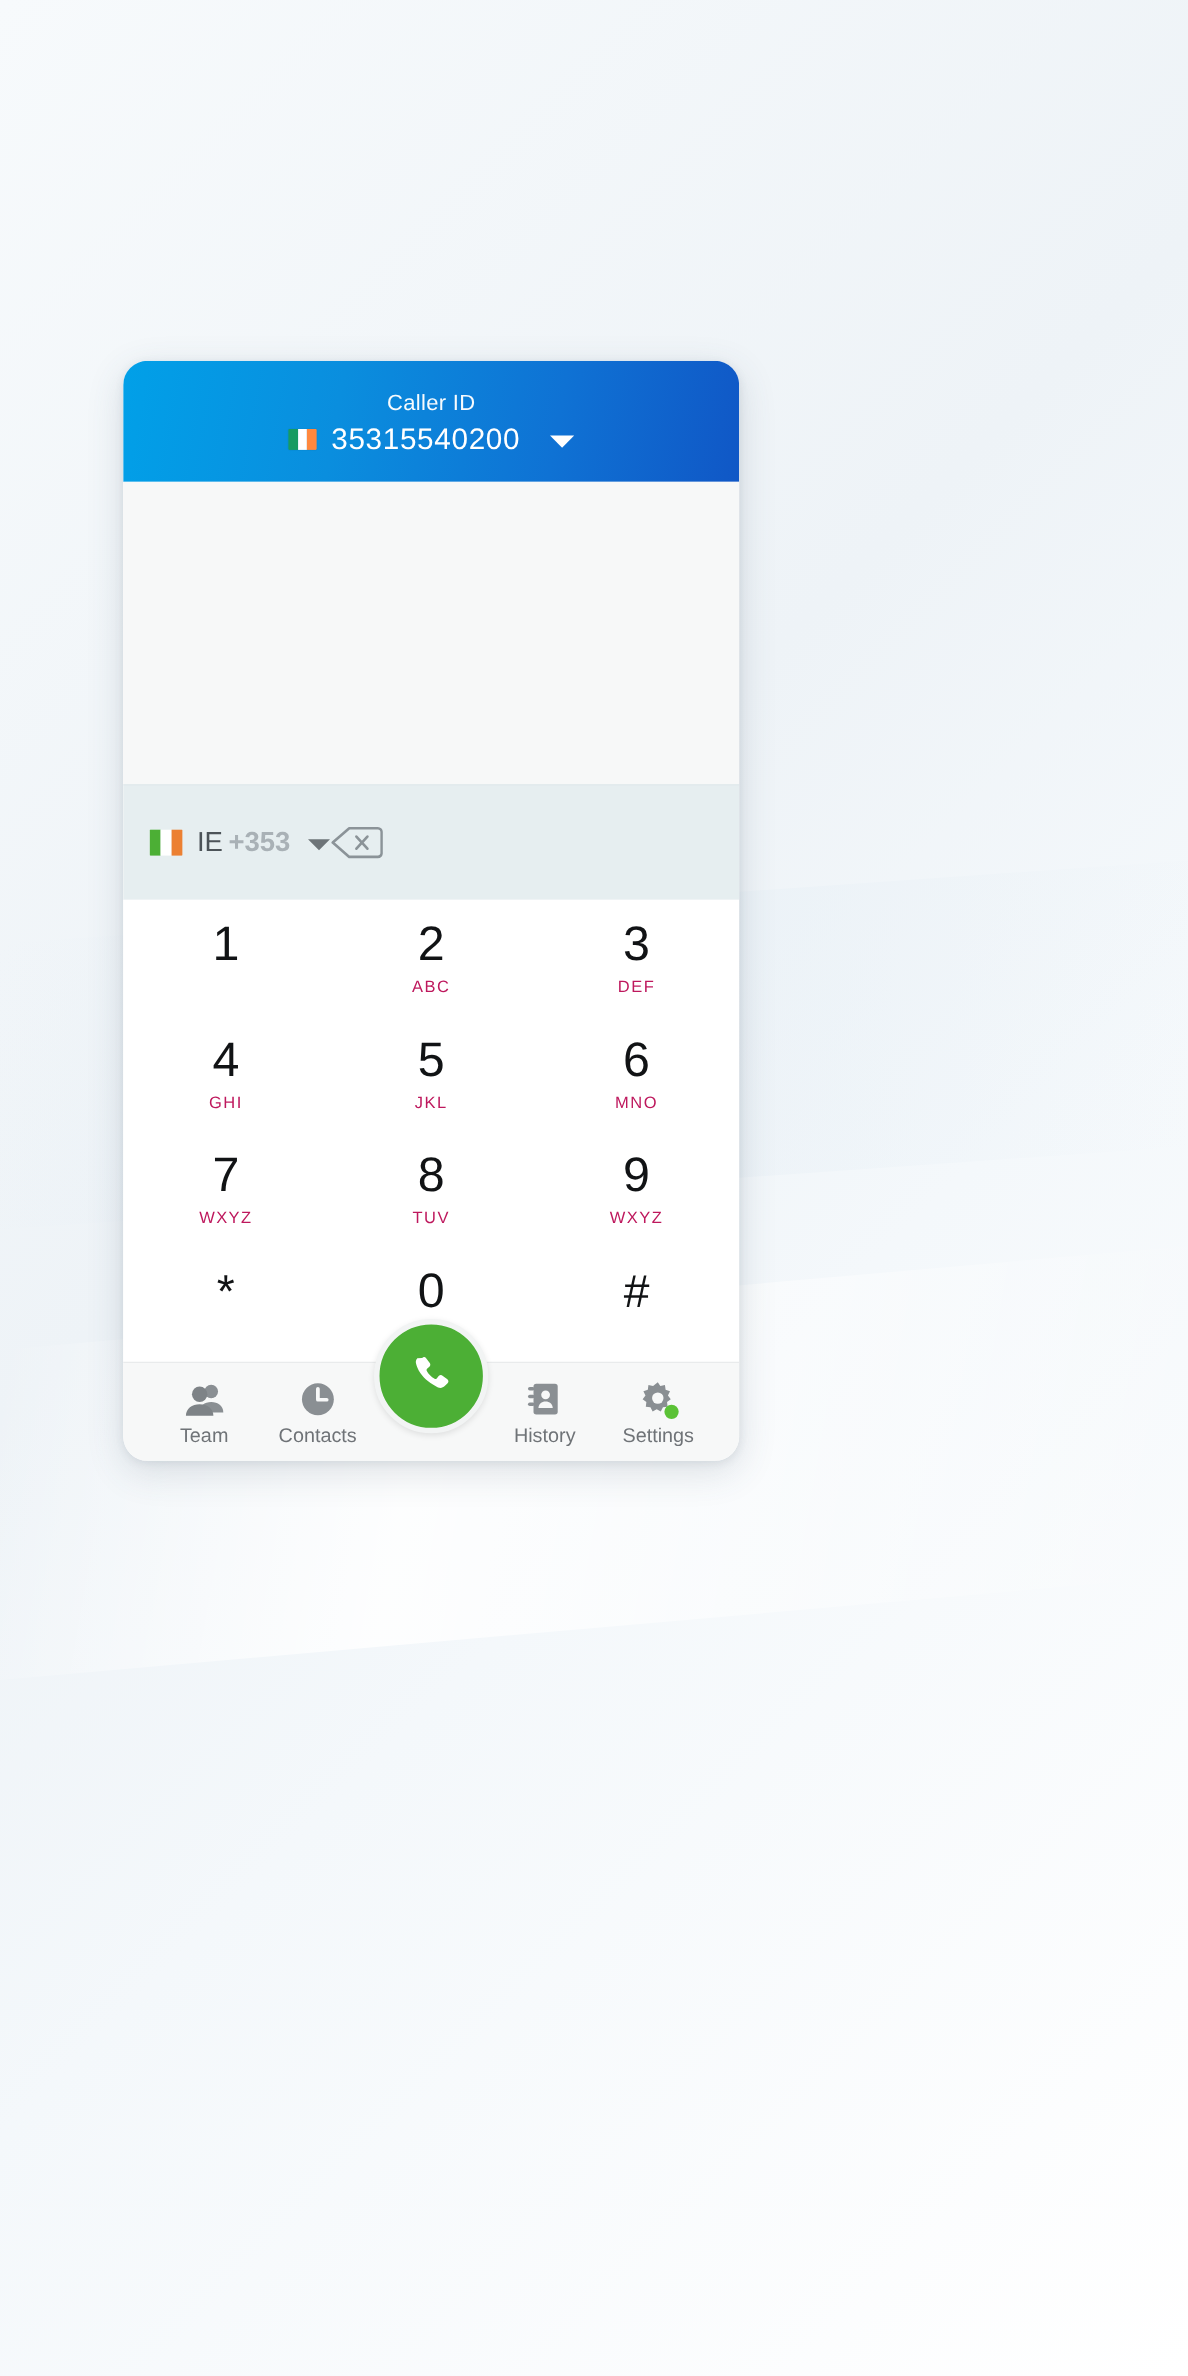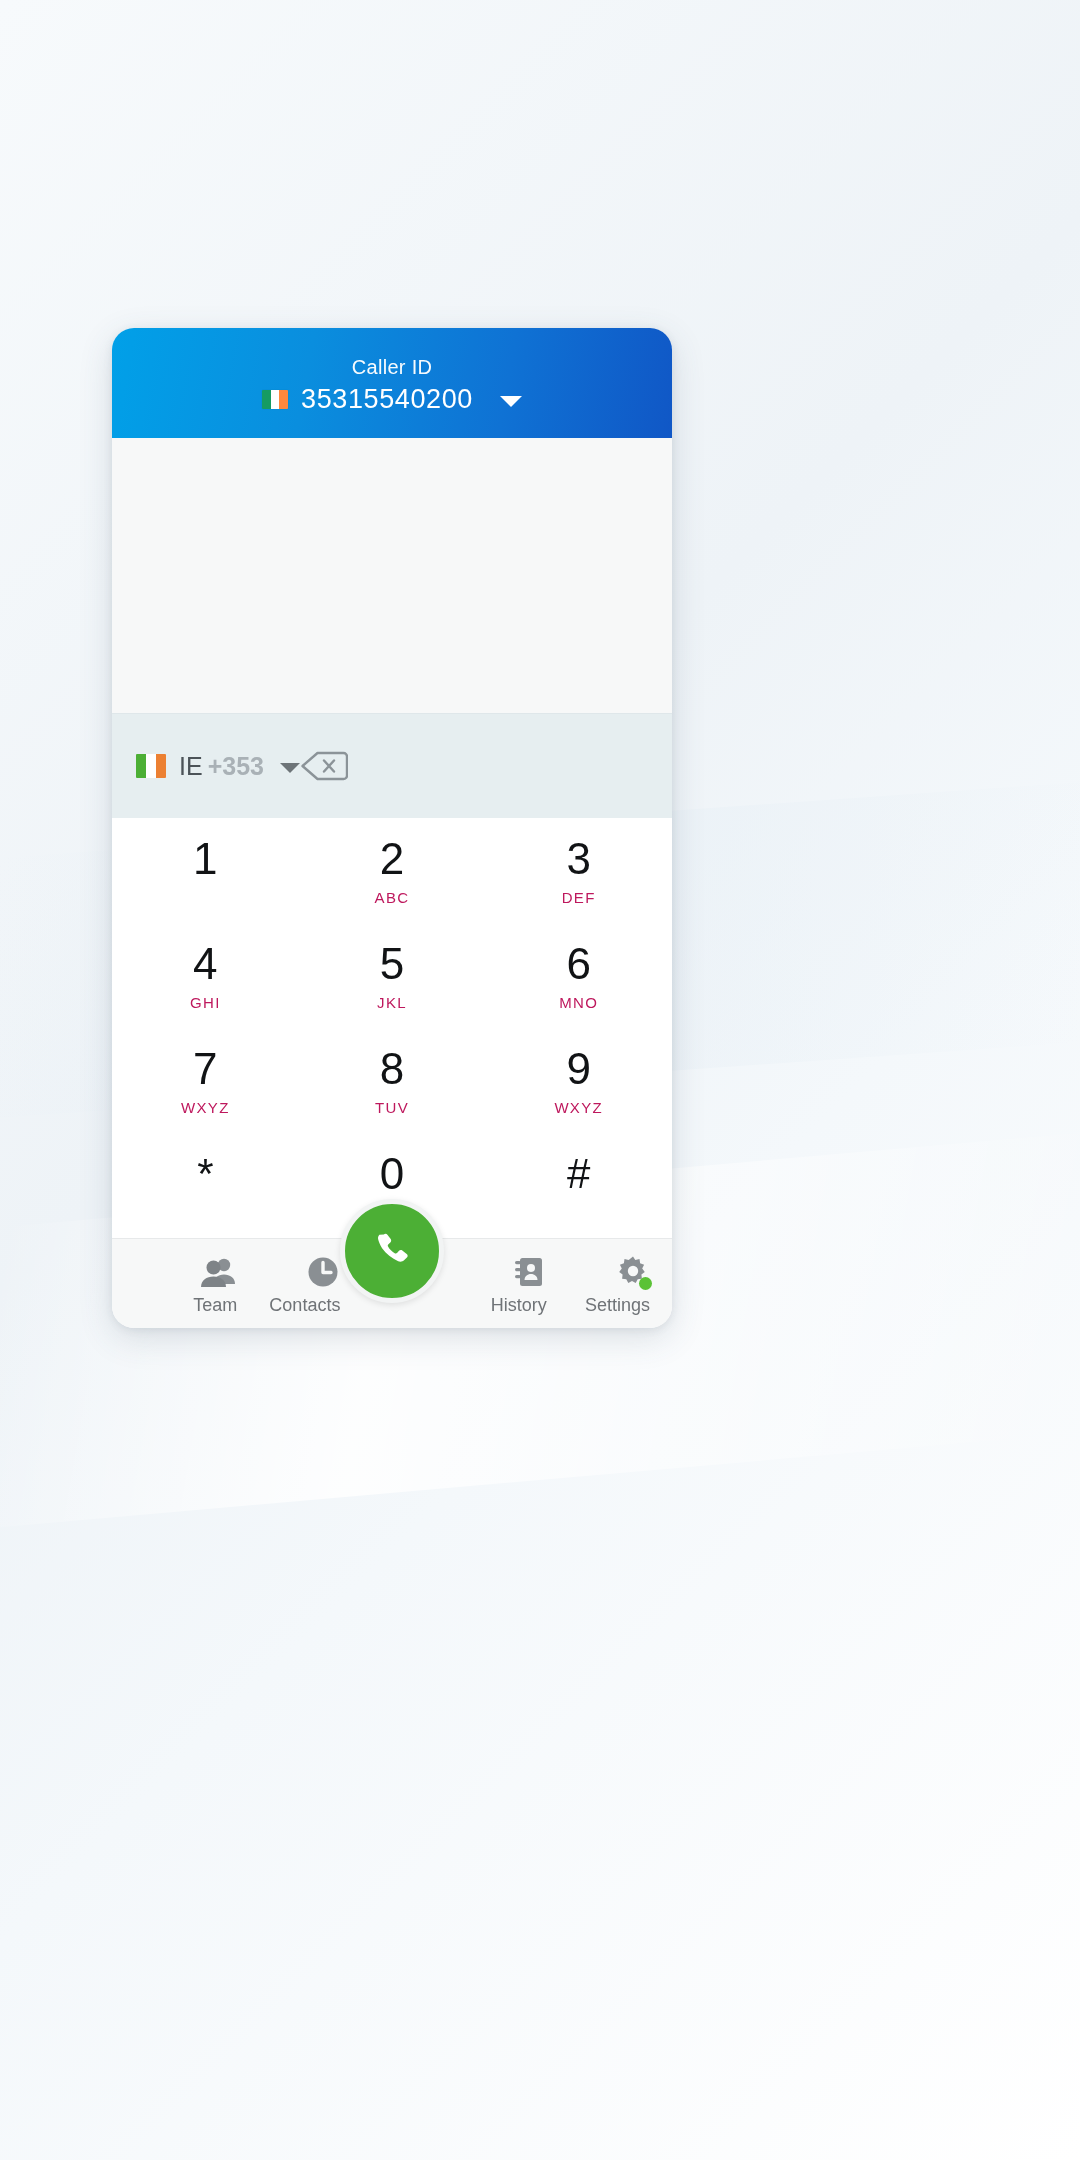--- a/index.html
+++ b/index.html
@@ -137,21 +137,21 @@
   .navbar{
     flex:0 0 90px; height:90px;
     background:#f7f8f8;
     border-top:1px solid #e7e9ea;
     display:flex; align-items:flex-start; justify-content:space-between;
     padding:14px 22px 0 22px;
     position:relative;
   }
   .nav-item{
     width:104px; display:flex; flex-direction:column;
-    align-items:flex-end; cursor:pointer;
+    align-items:center; cursor:pointer;
   }
   .nav-item .ico{
     height:38px; display:flex; align-items:center; justify-content:center;
     position:relative;
   }
   .nav-item .lbl{
     font-size:18px; color:#6f7377; margin-top:5px; line-height:1;
   }
   .nav-spacer{ width:104px; }
   .call-btn{

